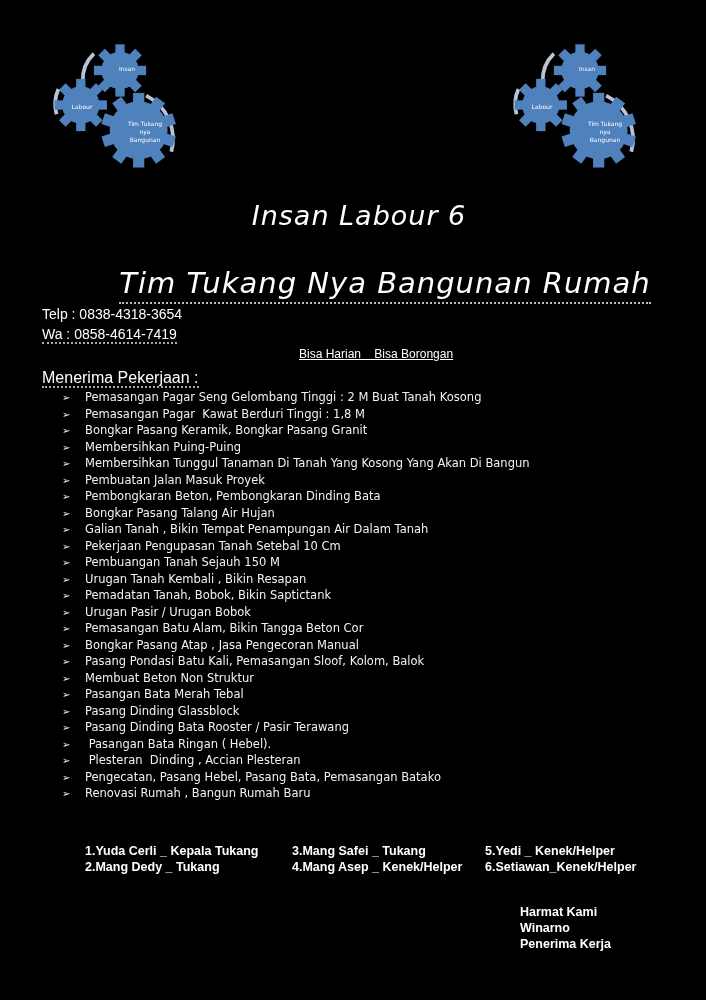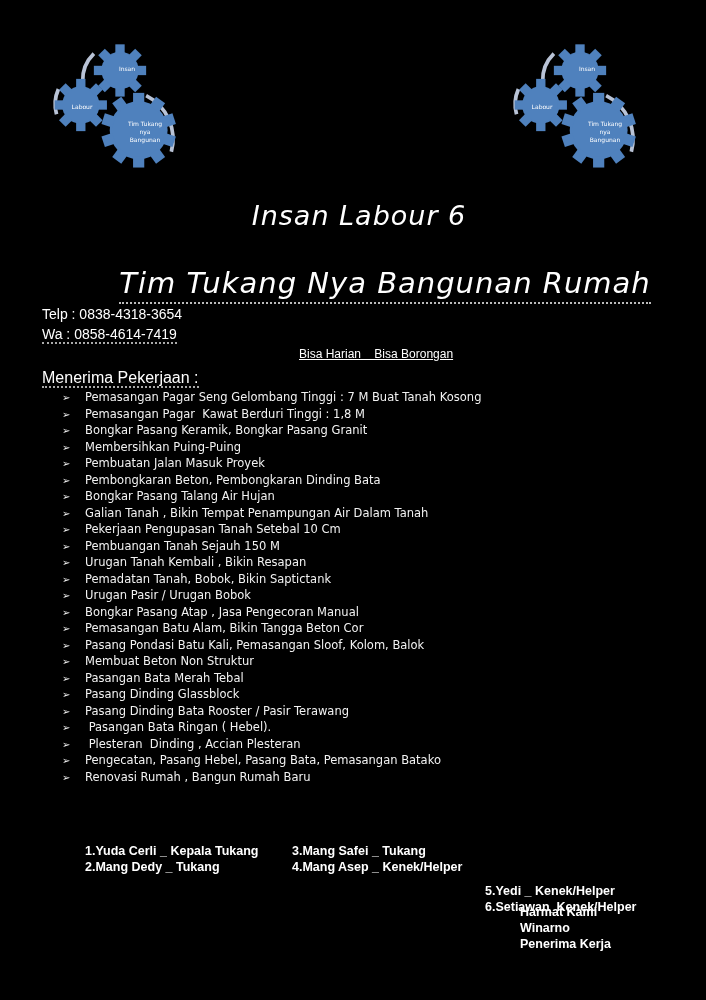--- a/index.html
+++ b/index.html
@@ -42,21 +42,21 @@
     font-family:"DejaVu Sans", sans-serif; color:#f2f2f2;
   }
   .job-list .bullet { display:inline-block; width:23px; font-size:10px; }
 
   .team { position:absolute; top:843px; left:85px; font-family:"Liberation Sans", sans-serif;
     font-weight:bold; font-size:12.5px; }
   .team .col { position:absolute; top:0; white-space:nowrap; }
   .team .col div { height:16px; line-height:16px; }
   .team .col1 { left:0; }
   .team .col2 { left:207px; }
-  .team .col3 { left:400px;margin-top:40px; }
+  .team .col3 { left:400px; }
 
   .signature { position:absolute; top:904px; left:520px; width:120px; 
     font-family:"Liberation Sans", sans-serif; font-weight:bold; font-size:12.5px; }
   .signature div { height:16px; line-height:16px; }
 </style>
 </head>
 <body>
 
 <div class="gear-logo left">
   <svg viewBox="0 0 160 150">
@@ -128,35 +128,36 @@
 <div class="title title-2"><span>Tim Tukang Nya Bangunan Rumah</span></div>
 
 <div class="contact telp">Telp : 0838-4318-3654</div>
 <div class="contact wa"><span>Wa  : 0858-4614-7419</span></div>
 
 <div class="work-modes">Bisa Harian    Bisa Borongan</div>
 
 <div class="section-heading"><span>Menerima Pekerjaan :</span></div>
 
 <ul class="job-list">
-  <li><span class="bullet">➢</span><span>Pemasangan Pagar Seng Gelombang Tinggi : 7 M Buat Tanah Kosong</span></li>
+  <li><span class="bullet">➢</span><span>Pemasangan Pagar Seng Gelombang Tinggi : 2 M Buat Tanah Kosong</span></li>
   <li><span class="bullet">➢</span><span>Pemasangan Pagar  Kawat Berduri Tinggi : 1,8 M</span></li>
   <li><span class="bullet">➢</span><span>Bongkar Pasang Keramik, Bongkar Pasang Granit</span></li>
   <li><span class="bullet">➢</span><span>Membersihkan Puing-Puing</span></li>
+  <li><span class="bullet">➢</span><span>Membersihkan Tunggul Tanaman Di Tanah Yang Kosong Yang Akan Di Bangun</span></li>
   <li><span class="bullet">➢</span><span>Pembuatan Jalan Masuk Proyek</span></li>
   <li><span class="bullet">➢</span><span>Pembongkaran Beton, Pembongkaran Dinding Bata</span></li>
   <li><span class="bullet">➢</span><span>Bongkar Pasang Talang Air Hujan</span></li>
   <li><span class="bullet">➢</span><span>Galian Tanah , Bikin Tempat Penampungan Air Dalam Tanah</span></li>
   <li><span class="bullet">➢</span><span>Pekerjaan Pengupasan Tanah Setebal 10 Cm</span></li>
   <li><span class="bullet">➢</span><span>Pembuangan Tanah Sejauh 150 M</span></li>
   <li><span class="bullet">➢</span><span>Urugan Tanah Kembali , Bikin Resapan</span></li>
   <li><span class="bullet">➢</span><span>Pemadatan Tanah, Bobok, Bikin Saptictank</span></li>
   <li><span class="bullet">➢</span><span>Urugan Pasir / Urugan Bobok</span></li>
+  <li><span class="bullet">➢</span><span>Pemasangan Batu Alam, Bikin Tangga Beton Cor</span></li>
   <li><span class="bullet">➢</span><span>Bongkar Pasang Atap , Jasa Pengecoran Manual</span></li>
-  <li><span class="bullet">➢</span><span>Pemasangan Batu Alam, Bikin Tangga Beton Cor</span></li>
   <li><span class="bullet">➢</span><span>Pasang Pondasi Batu Kali, Pemasangan Sloof, Kolom, Balok</span></li>
   <li><span class="bullet">➢</span><span>Membuat Beton Non Struktur</span></li>
   <li><span class="bullet">➢</span><span>Pasangan Bata Merah Tebal</span></li>
   <li><span class="bullet">➢</span><span>Pasang Dinding Glassblock</span></li>
   <li><span class="bullet">➢</span><span>Pasang Dinding Bata Rooster / Pasir Terawang</span></li>
   <li><span class="bullet">➢</span><span> Pasangan Bata Ringan ( Hebel).</span></li>
   <li><span class="bullet">➢</span><span> Plesteran  Dinding , Accian Plesteran</span></li>
   <li><span class="bullet">➢</span><span>Pengecatan, Pasang Hebel, Pasang Bata, Pemasangan Batako</span></li>
   <li><span class="bullet">➢</span><span>Renovasi Rumah , Bangun Rumah Baru</span></li>
 </ul>

